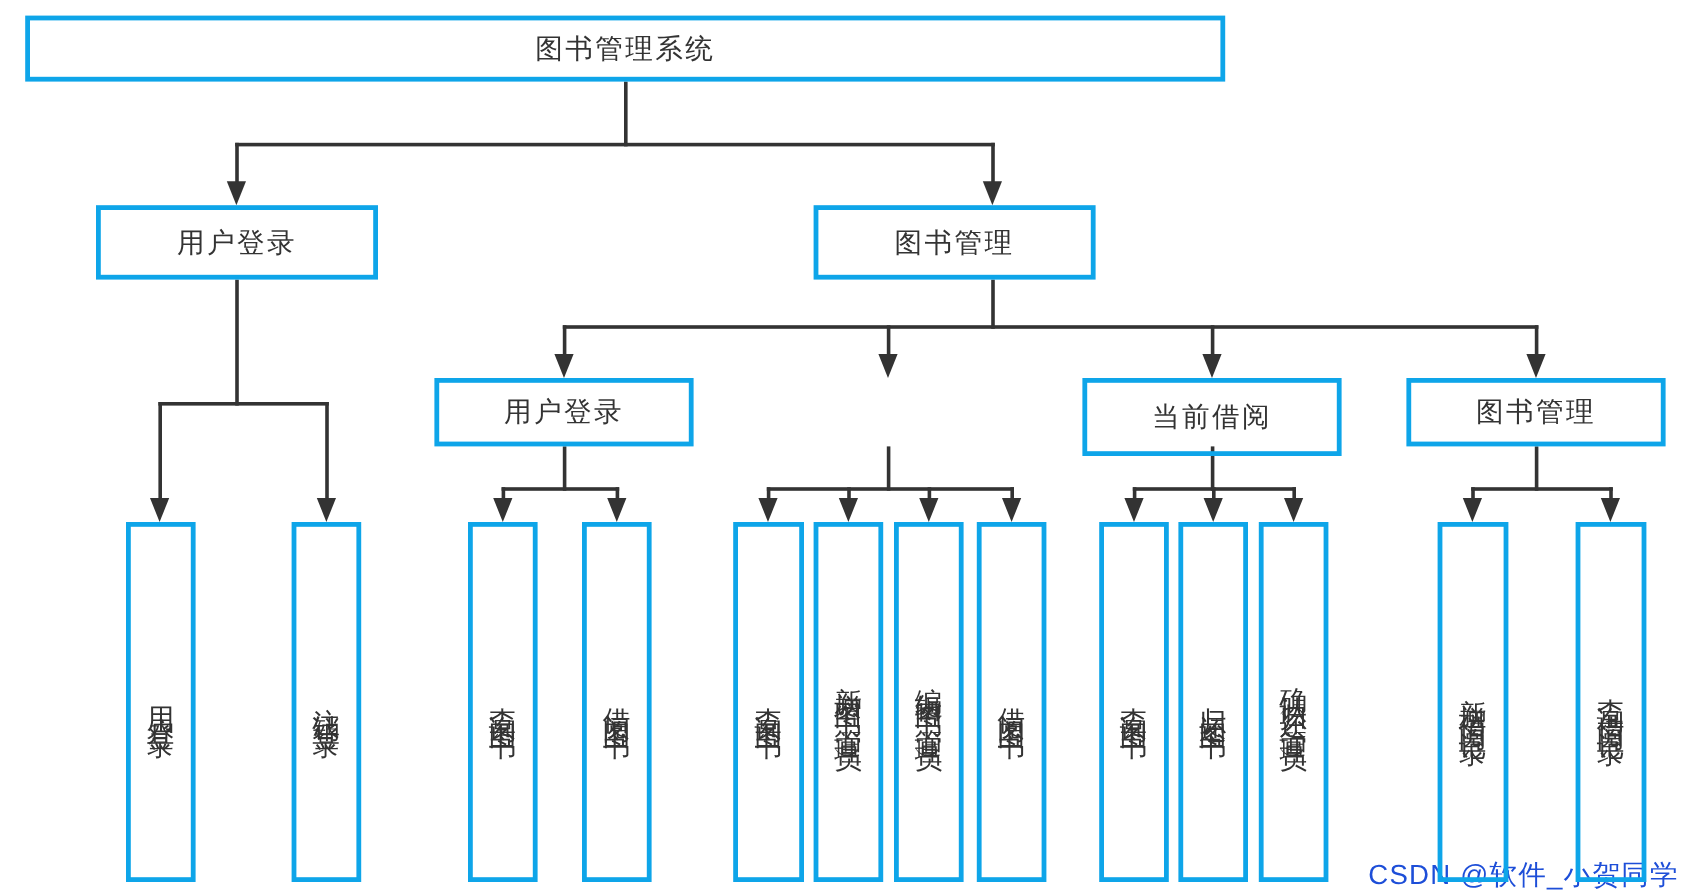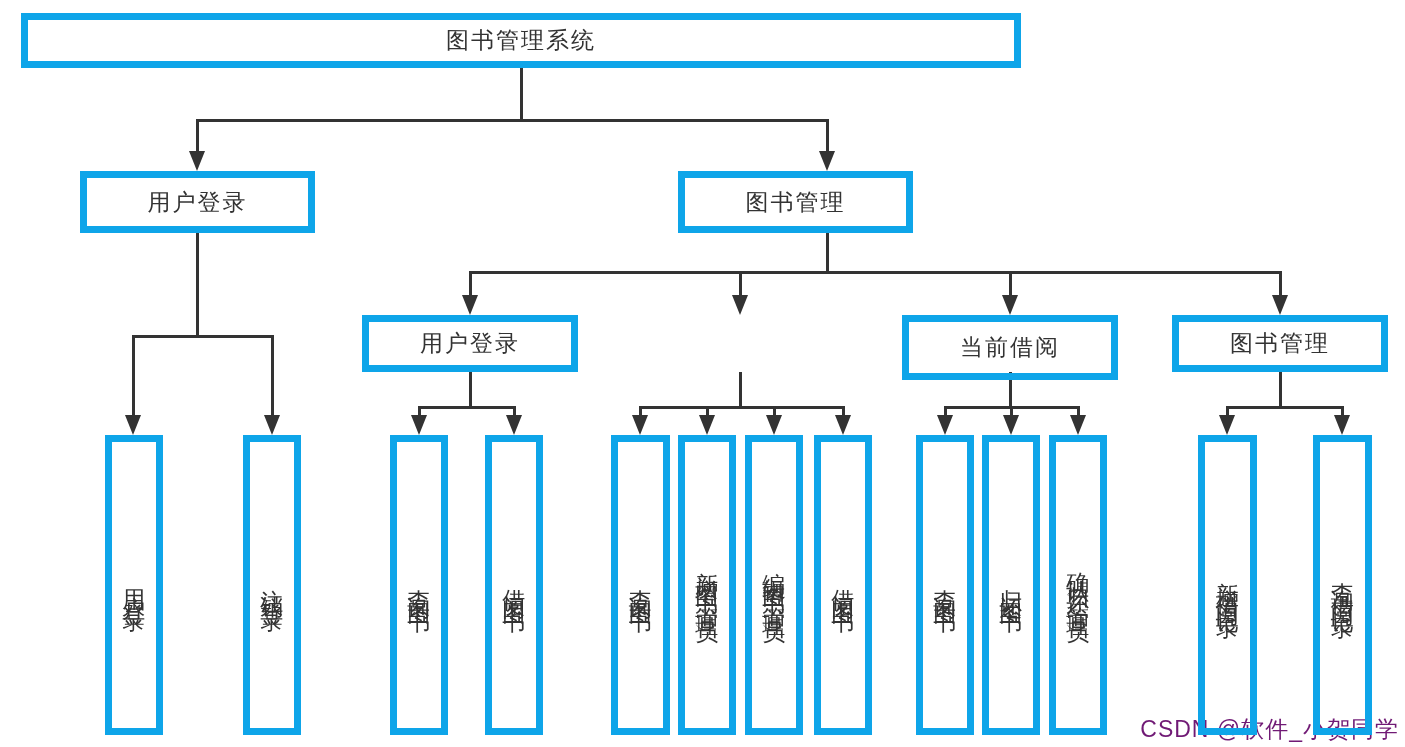--- a/index.html
+++ b/index.html
@@ -1,36 +1,36 @@
 <!DOCTYPE html>
 <html><head>
 <meta charset="utf-8">
 <style>
   html,body{margin:0;padding:0;background:#fff;}
   .canvas{
     position:relative;width:1405px;height:747px;background:#fff;overflow:hidden;
     font-family:"Liberation Sans",sans-serif;color:#333;
   }
   .box{
-    position:absolute;background:transparent;border:7px solid #0ea5e9;box-sizing:border-box;
+    position:absolute;background:transparent;border:4px solid #0ea5e9;box-sizing:border-box;
     display:flex;align-items:center;justify-content:center;z-index:2;text-align:right;
   }
   .hbox{font-size:23px;letter-spacing:2px;white-space:nowrap;}
   .leaf span{
     writing-mode:vertical-rl;text-orientation:mixed;
     font-size:23px;letter-spacing:7px;line-height:1.15;white-space:nowrap;
   }
   .vline{position:absolute;width:3px;background:#333;z-index:1;}
   .hline{position:absolute;height:3px;background:#333;z-index:1;}
   .arrow{
     position:absolute;width:0;height:0;z-index:1;
     border-left:8px solid transparent;border-right:8px solid transparent;border-top:20px solid #333;
   }
   .watermark{
-    position:absolute;right:6px;bottom:2px;font-size:23px;color:#701a75;
+    position:absolute;right:6px;bottom:2px;font-size:23px;color:#1d4ed8;
     letter-spacing:1px;z-index:1;white-space:nowrap;
   }
 </style>
 </head>
 <body>
 
 <div class="canvas">
 
   <div class="watermark">CSDN @软件_小贺同学</div>
 

